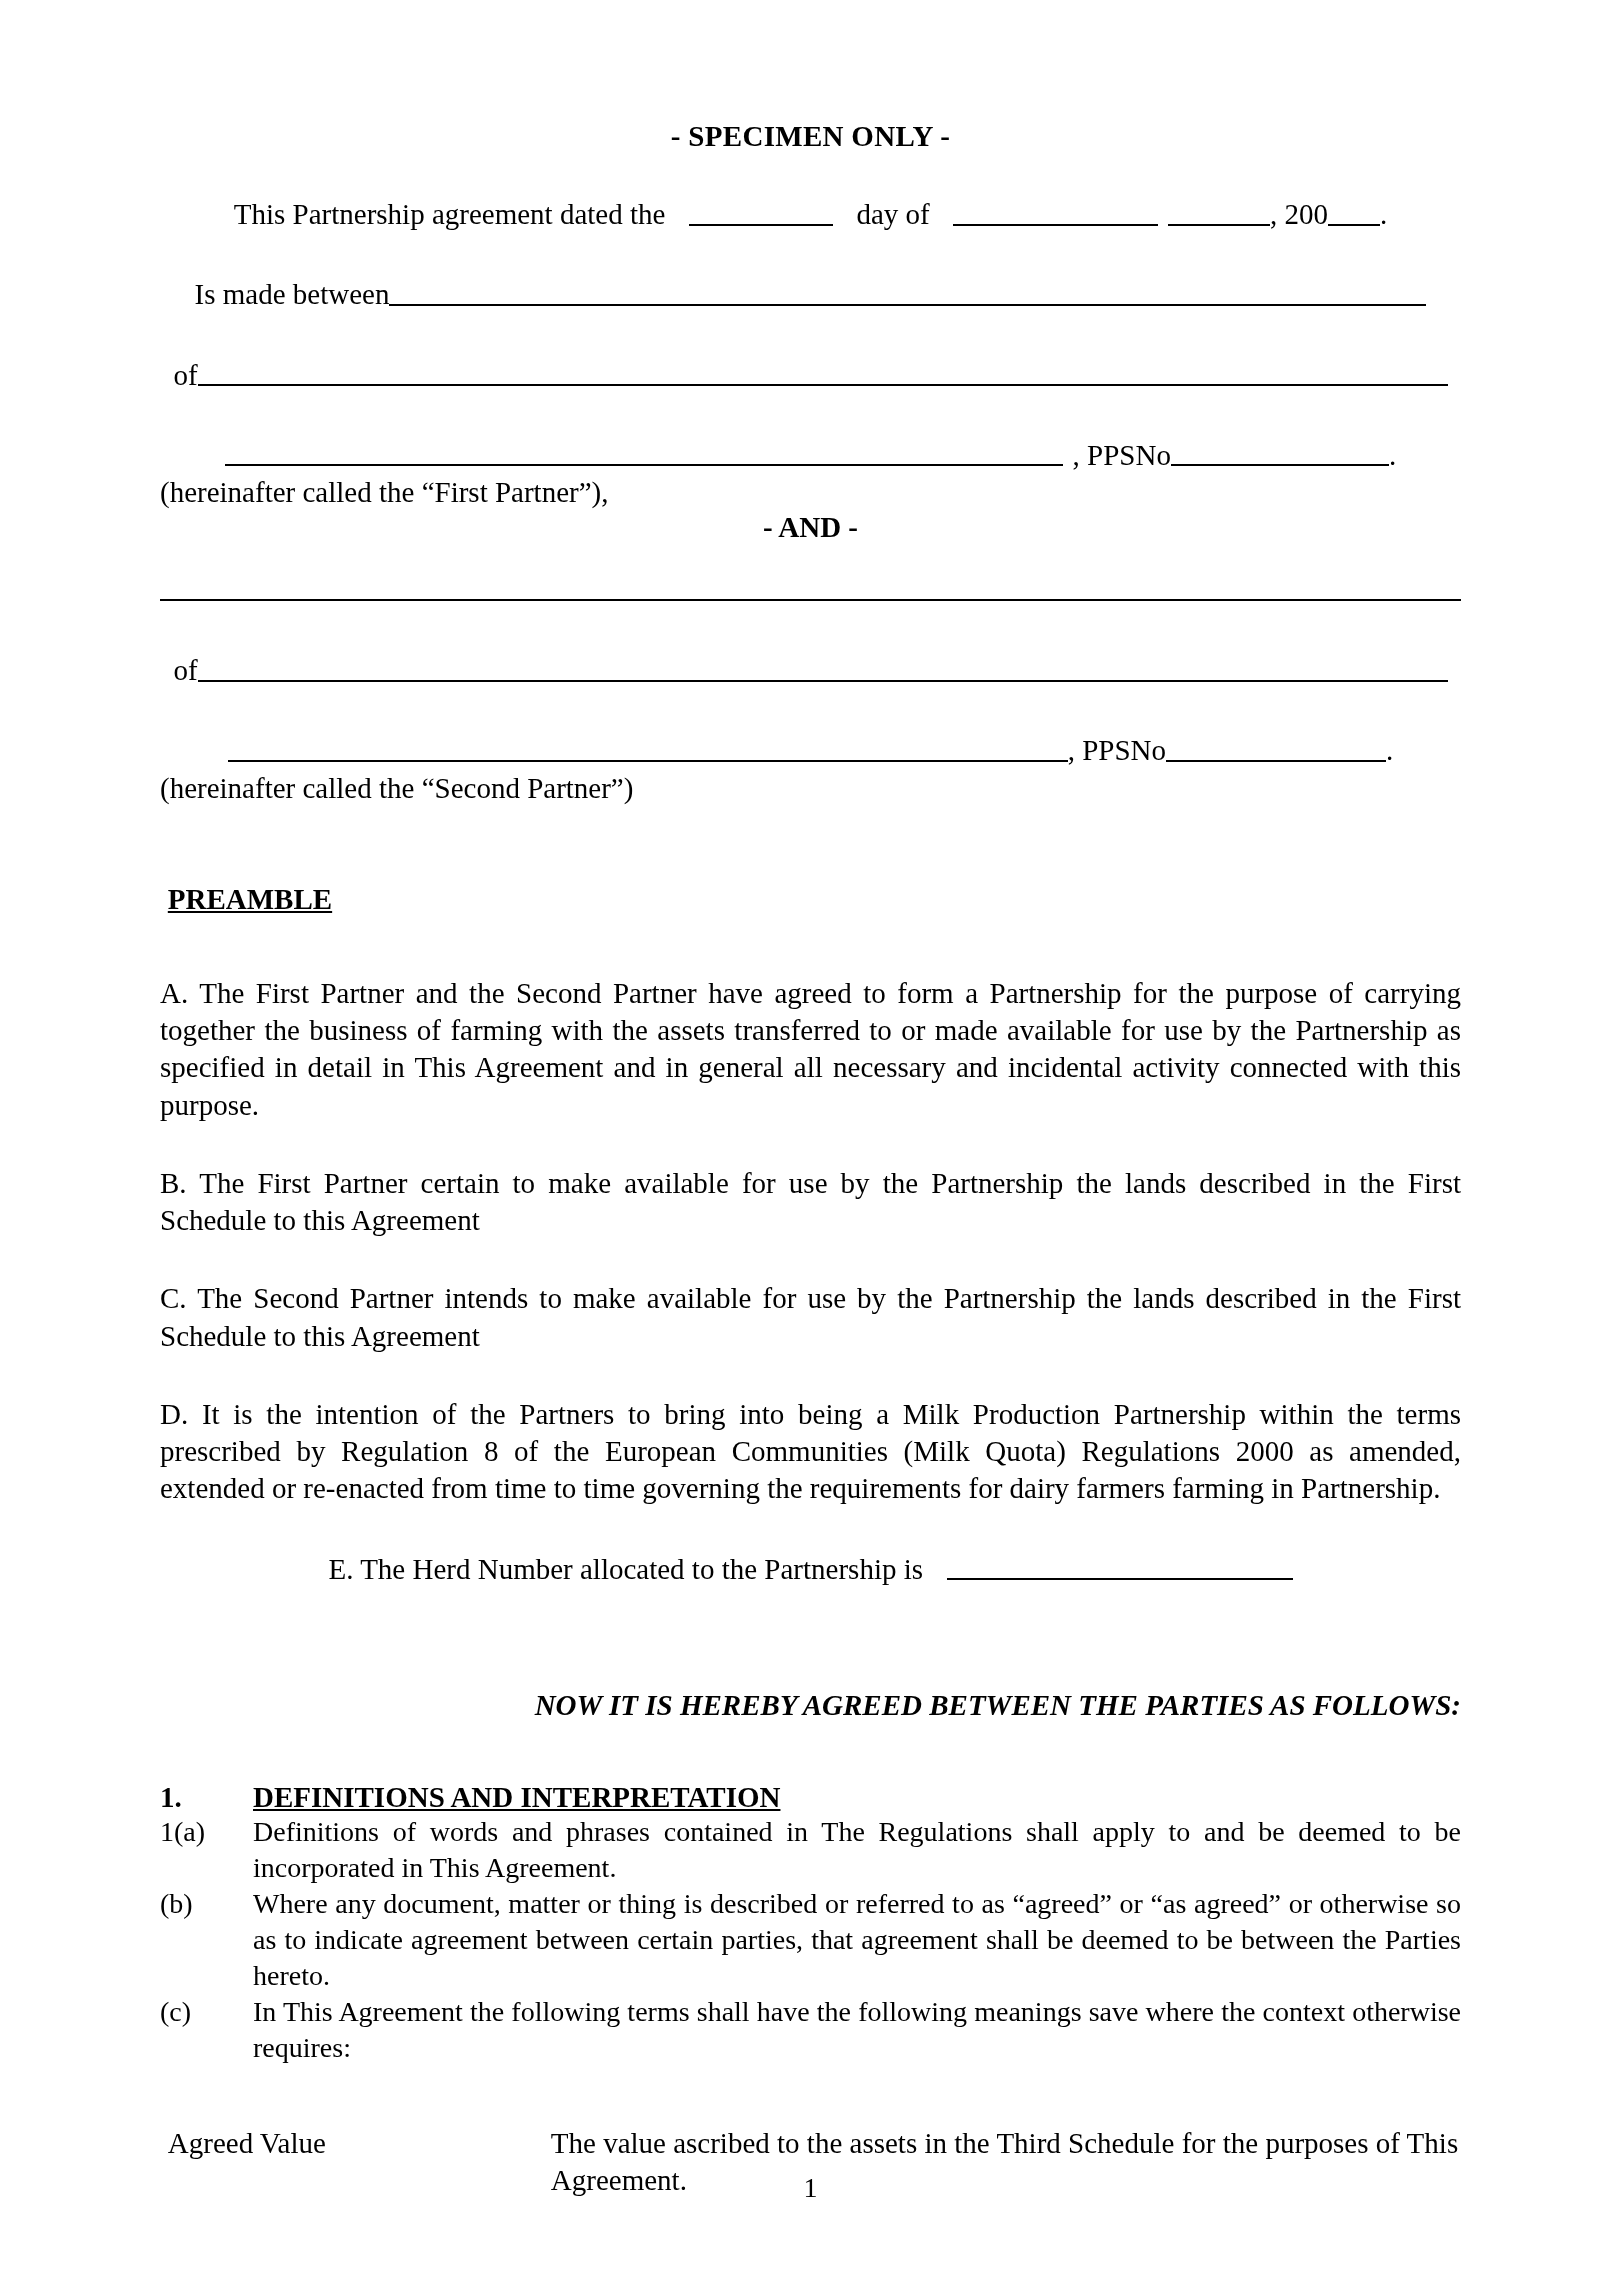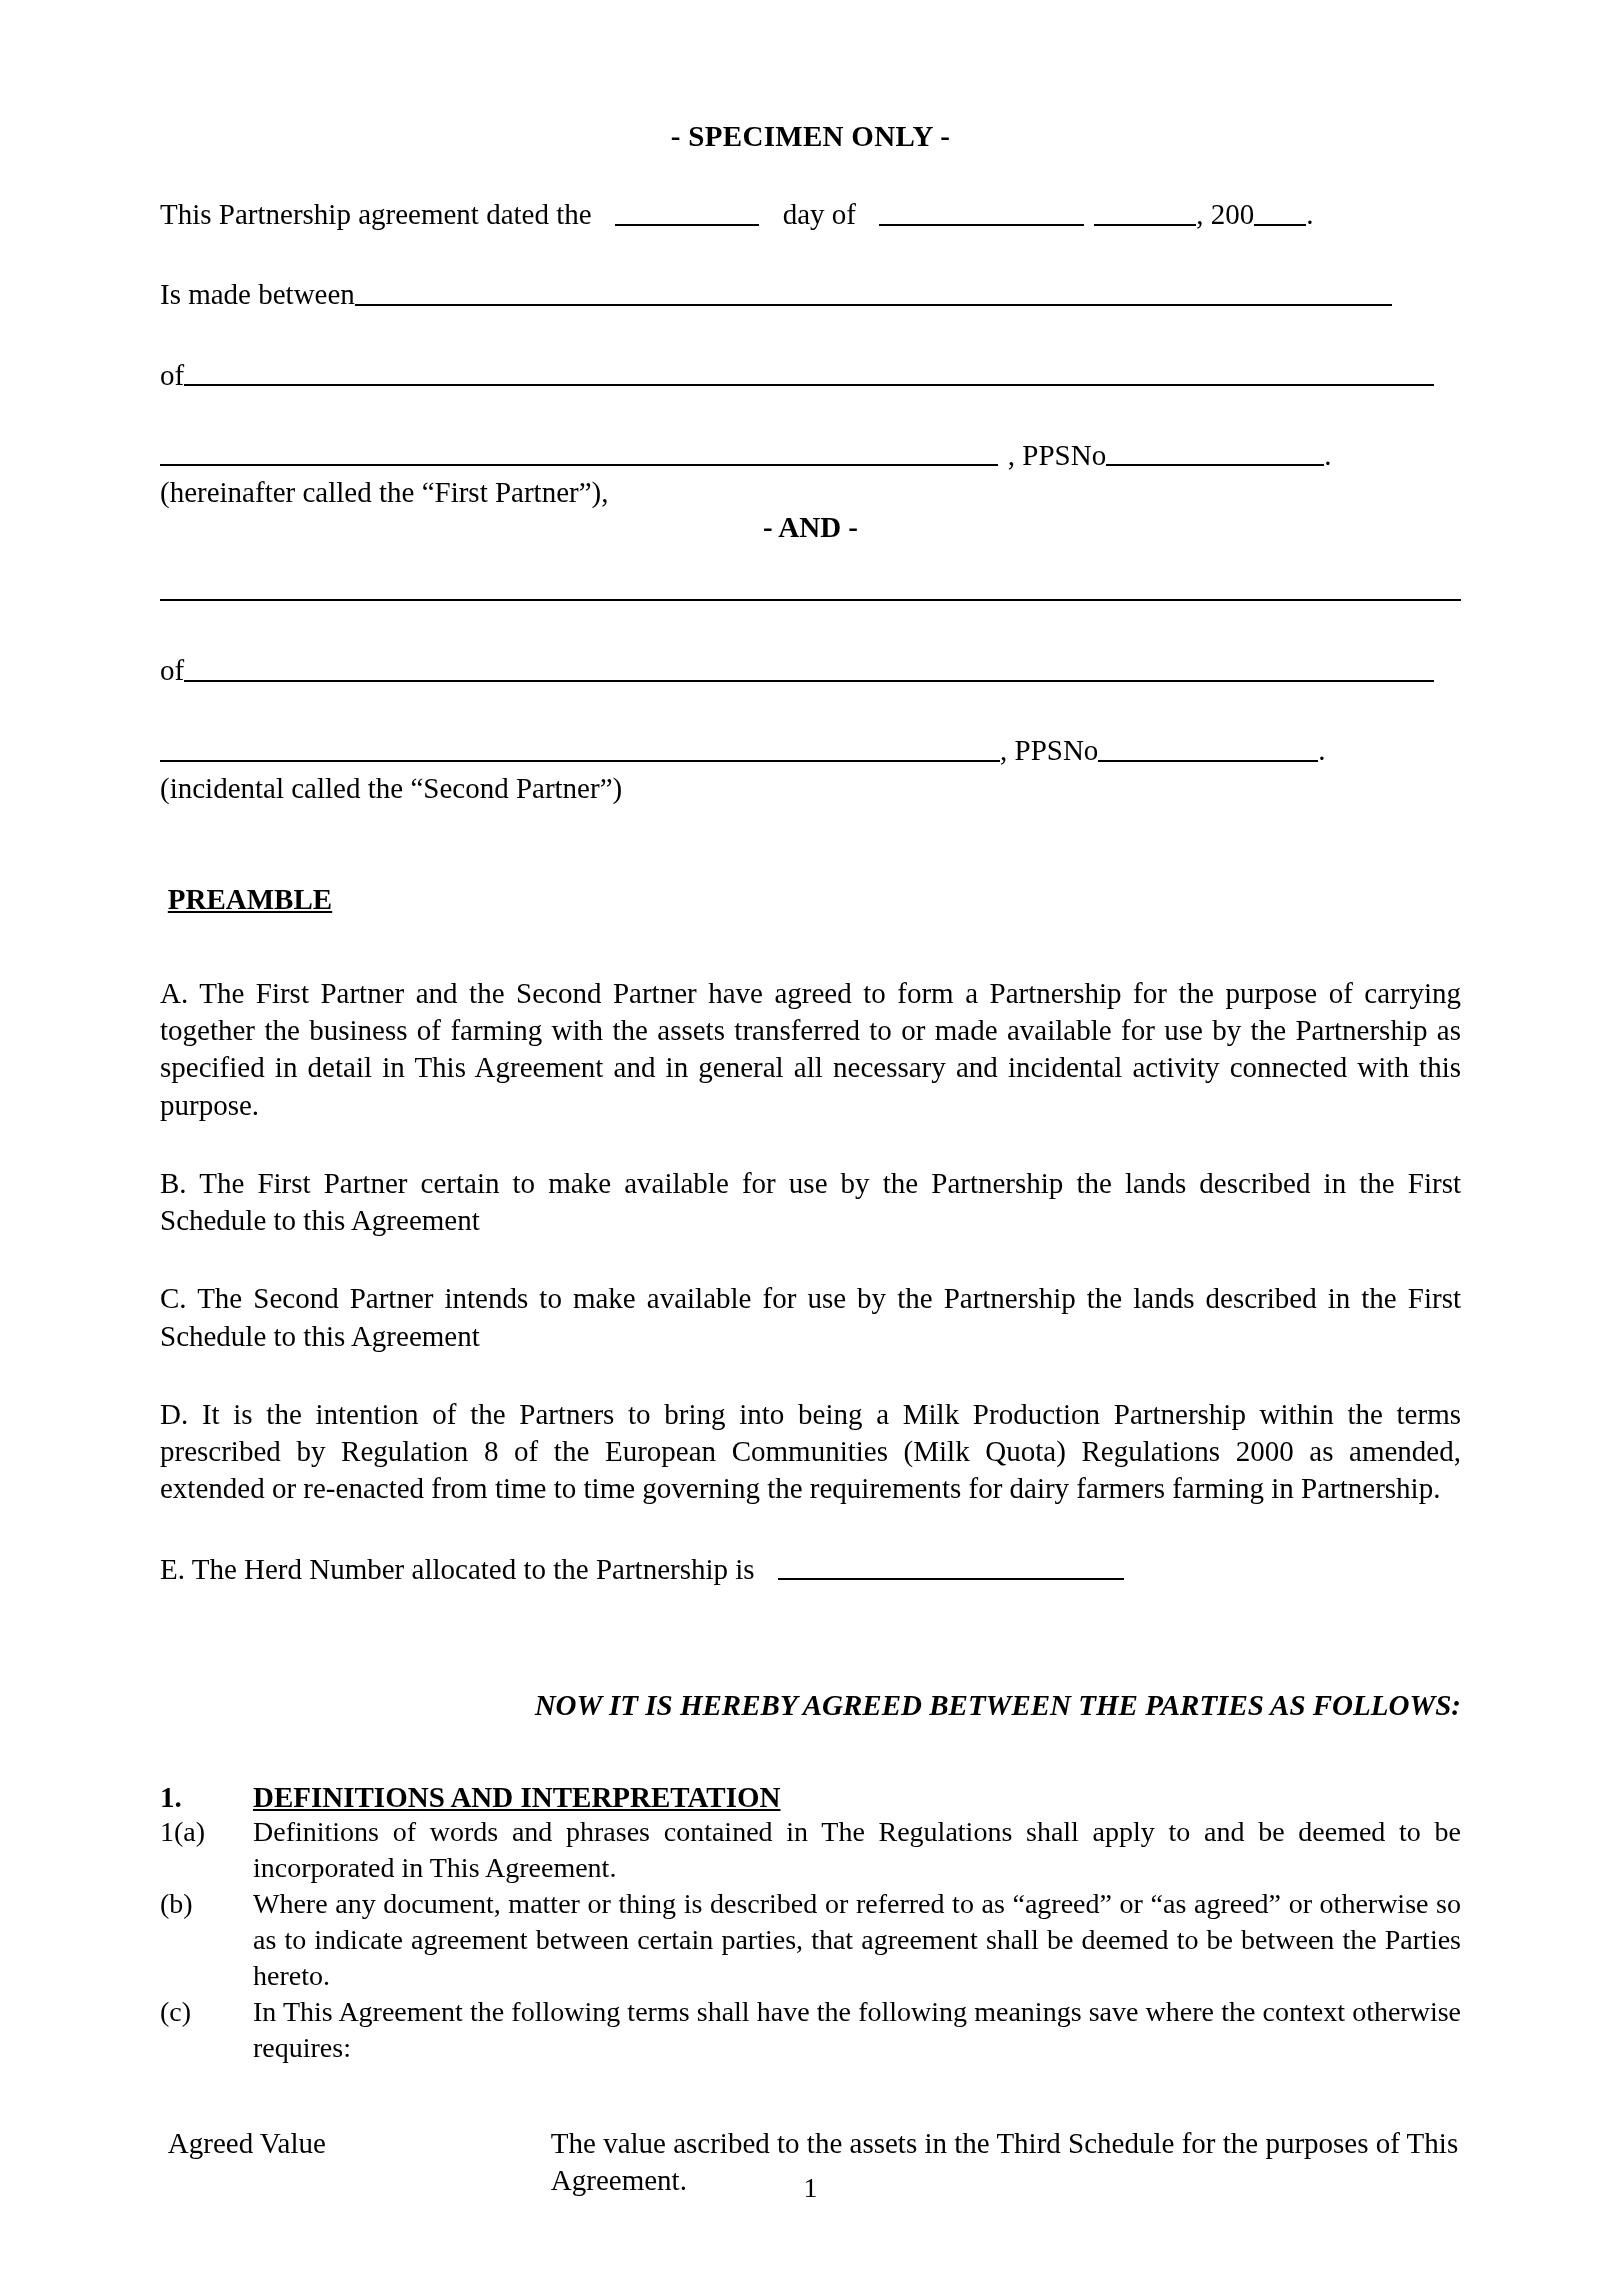--- a/index.html
+++ b/index.html
@@ -40,20 +40,21 @@
     font-size: 29px;
     margin: 0;
   }
 
   
   .formline {
     font-size: 29px;
     line-height: 1.30;
     white-space: nowrap;
     margin: 0;
+    text-align: center;
   }
   .u {
     display: inline-block;
     border-bottom: 2px solid #000;
     vertical-align: baseline;
     height: 1.02em;
     margin-bottom: -2px;
   }
   .u.w-day       { width: 144px; }
   .u.w-month     { width: 205px; }
@@ -176,21 +177,21 @@
     <div class="formline"><span class="u w-full"></span></div>
 
     <div class="spacer-md"></div>
 
     <div class="formline"><span>of</span><span class="u w-of"></span></div>
 
     <div class="spacer-md"></div>
 
     <div class="formline"><span class="u w-name2"></span><span>, PPSNo</span><span class="u w-ppsno2"></span><span>.</span></div>
 
-    <div class="para">(incidental called the “Second Partner”)</div>
+    <div class="para">(hereinafter called the “Second Partner”)</div>
 
     <div class="spacer-xl"></div>
 
     <div>
       <span class="preamble">PREAMBLE</span>
     </div>
 
     <div class="spacer-lg"></div>
 
     <div class="para">A.  The First Partner and the Second Partner have agreed to form a Partnership for the purpose of carrying together the business of farming with the assets transferred to or made available for use by the Partnership as specified in detail in This Agreement and in general all necessary and incidental activity connected with this purpose.</div>

